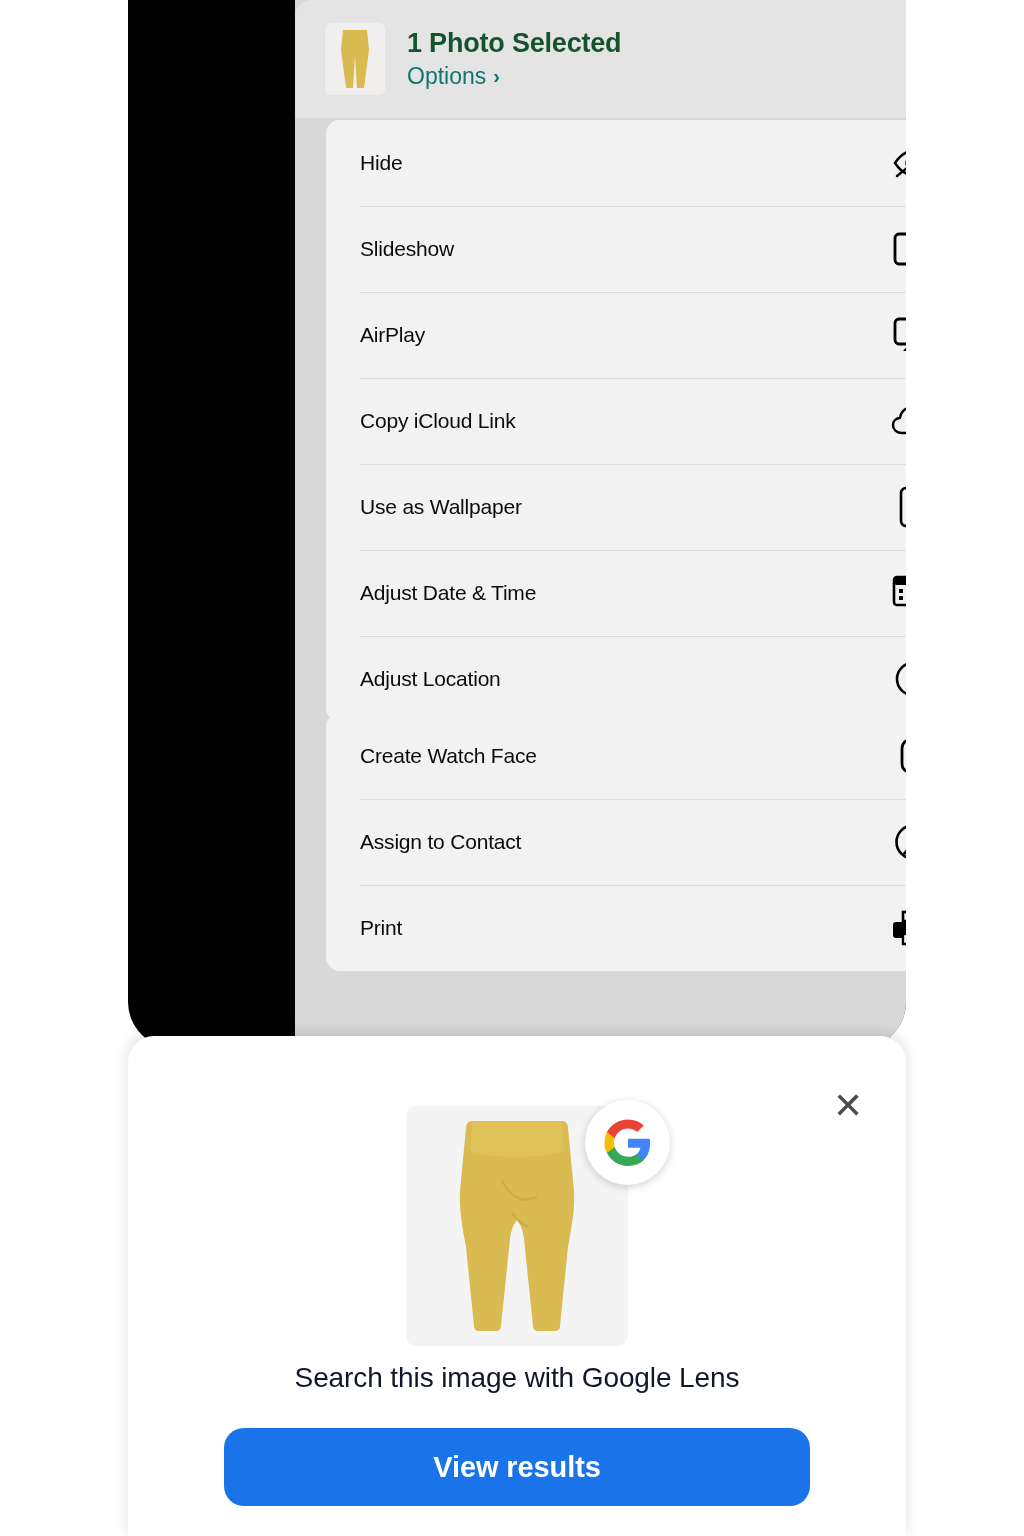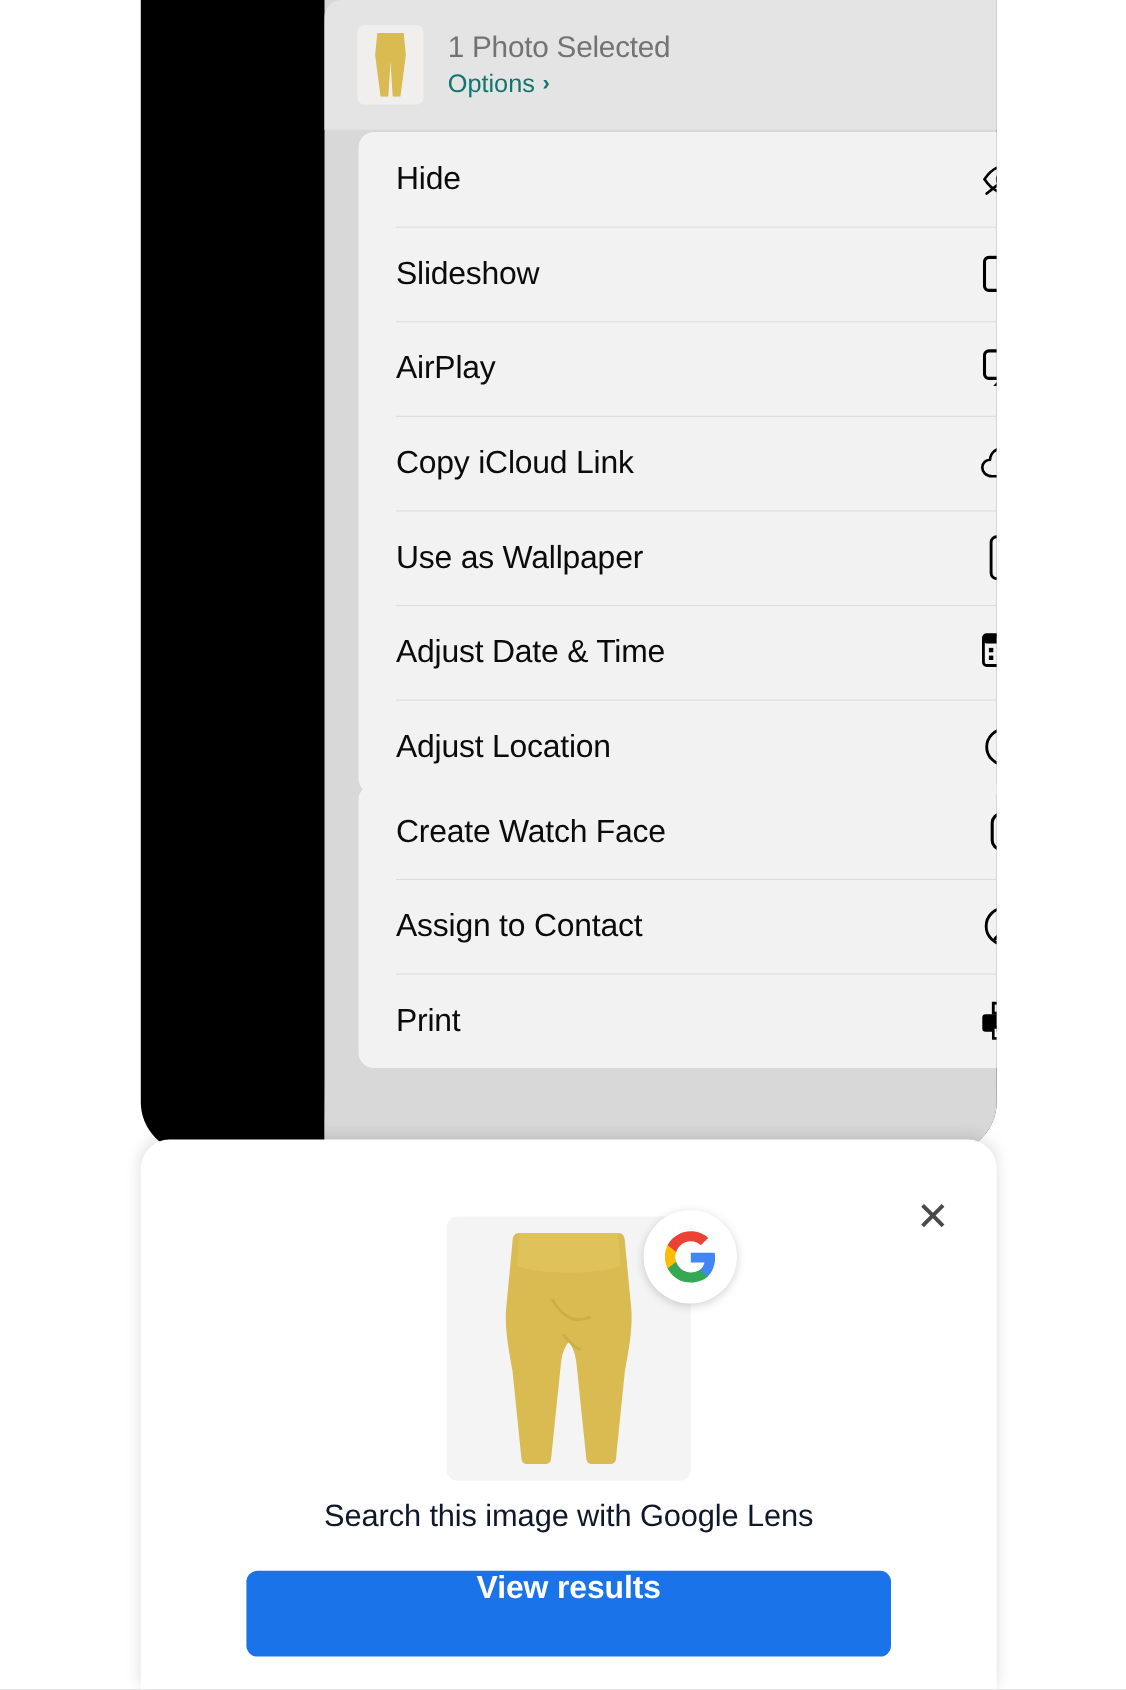--- a/index.html
+++ b/index.html
@@ -34,21 +34,21 @@
     padding:0 22px 0 30px;
   }
   .thumb-small {
     width:60px; height:72px; border-radius:6px;
     background:#f0efee; flex:0 0 auto;
     display:flex; align-items:center; justify-content:center;
     overflow:hidden;
   }
   .hdr-text { margin-left:22px; flex:1 1 auto; }
   .hdr-title {
-    font-size:27px; font-weight:normal; color:#737373; letter-spacing:-0.2px;
+    font-size:27px; font-weight:bold; color:#14532d; letter-spacing:-0.2px;
     line-height:1.15;
   }
   .hdr-options {
     font-size:23px; color:#0f766e; margin-top:3px;
     display:flex; align-items:center; gap:7px;
   }
   .hdr-options .chev { font-size:20px; font-weight:bold; line-height:1; }
 
   
   .menu-group {
@@ -63,21 +63,21 @@
   .menu-row {
     height:86px; display:flex; align-items:center;
     padding:0 28px 0 34px;
     position:relative;
   }
   .menu-row + .menu-row::before {
     content:""; position:absolute; left:34px; right:0; top:0;
     height:1px; background:#dcdcdc;
   }
   .menu-label {
-    font-size:29px; color:#0b0b0b; flex:1 1 auto; letter-spacing:-0.2px;
+    font-size:21px; color:#0b0b0b; flex:1 1 auto; letter-spacing:-0.2px;
   }
   .menu-icon {
     width:46px; height:46px; flex:0 0 auto;
     display:flex; align-items:center; justify-content:center;
     color:#000;
   }
   .menu-icon svg { display:block; }
 
   
   .sheet-fade {
@@ -121,22 +121,22 @@
 
   .lens-caption {
     position:absolute; left:0; right:0; top:326px;
     text-align:center;
     font-size:28px; color:#0f172a; letter-spacing:-0.1px;
   }
   .lens-button {
     position:absolute; left:96px; top:392px;
     width:586px; height:78px;
     background:#1a73e8; color:#ffffff;
-    border-radius:10px;
-    display:flex; justify-content:center;
+    border-radius:20px;
+    display:flex; align-items:center; justify-content:center;
     font-size:29px; font-weight:bold; letter-spacing:-0.1px;
   }
 </style>
 </head>
 <body>
 
 <div id="screen">
 
   <div class="phone-frame">
     <div class="backdrop"></div>

